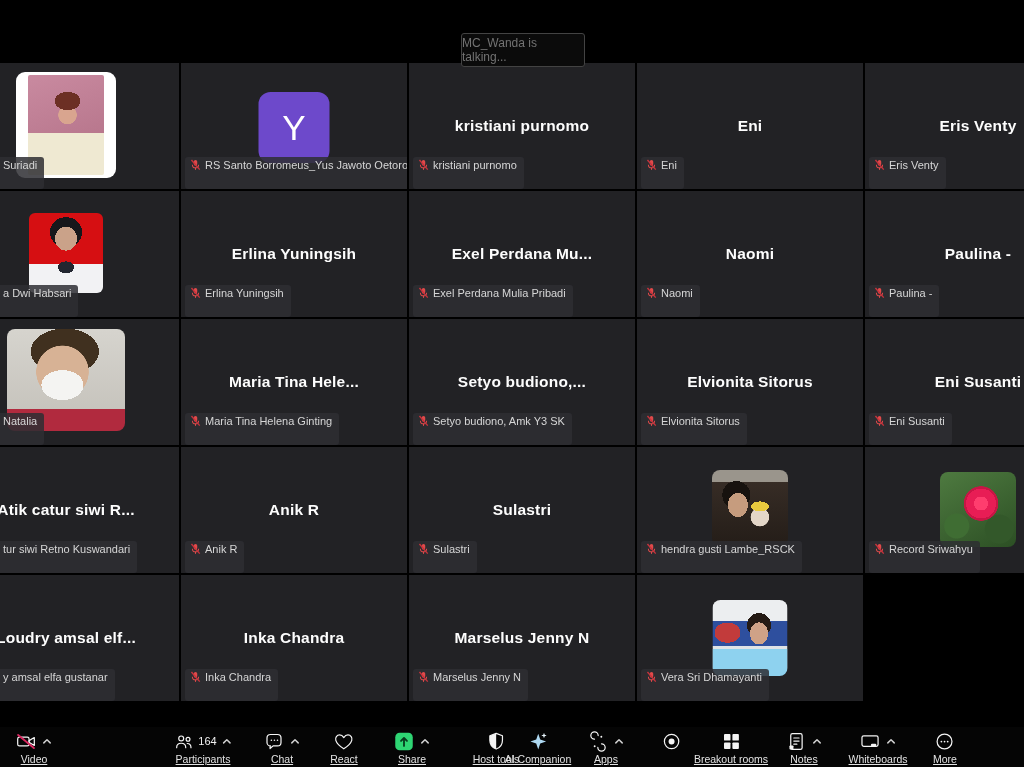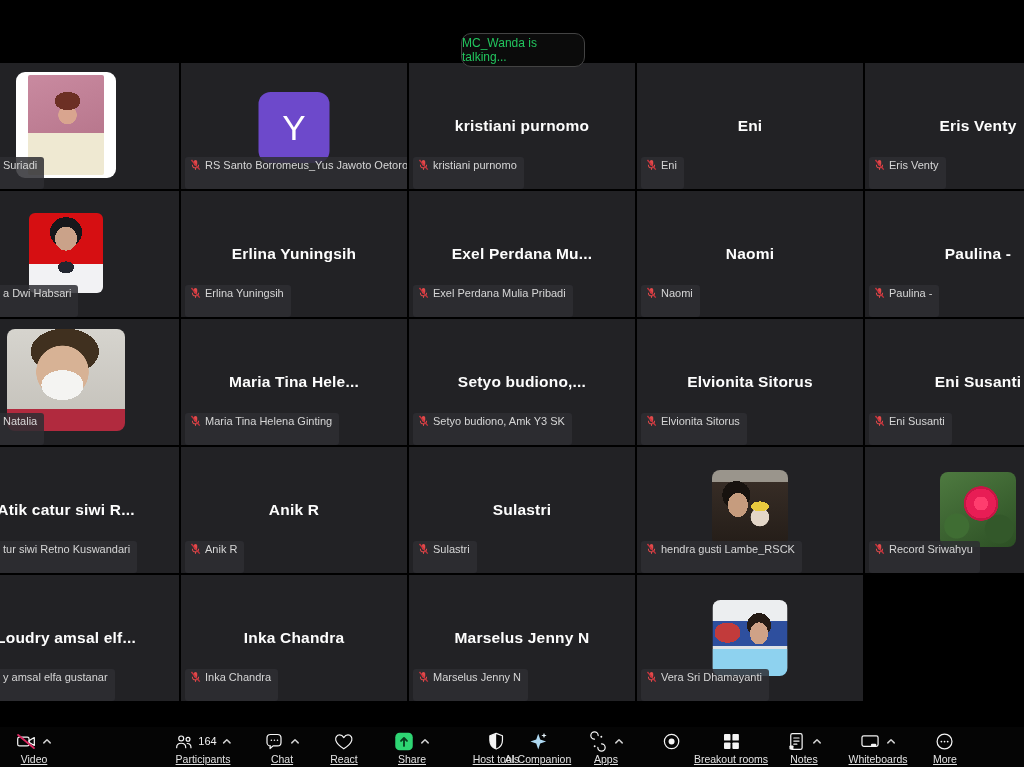--- a/index.html
+++ b/index.html
@@ -1,21 +1,21 @@
 <!DOCTYPE html>
 <html><head>
 <meta charset="utf-8">
 <style>
   html,body{margin:0;padding:0;background:#000;}
   .screen{position:relative;width:1024px;height:767px;background:#000;overflow:hidden;
           font-family:"Liberation Sans",sans-serif;color:#fff;}
   
   .toast{position:absolute;left:461px;top:33px;width:122px;height:32px;background:#0b0b0b;
-         border:1.5px solid #434343;border-radius:10px;display:flex;align-items:center;justify-content:center;
-         font-size:12px;color:#22c55e;z-index:5;}
+         border:1.5px solid #434343;border-radius:3px;display:flex;align-items:center;justify-content:center;
+         font-size:12px;color:#737373;z-index:5;}
   
   .grid{position:absolute;left:-47px;top:63px;display:grid;
         grid-template-columns:repeat(5,226px);grid-auto-rows:126px;gap:2px;}
   .tile{position:relative;background:#222225;overflow:hidden;}
   .center-name{position:absolute;top:50%;left:0;width:100%;transform:translateY(-50%);
                text-align:center;font-size:15.5px;font-weight:bold;color:#fdfdfd;letter-spacing:.2px;
                white-space:nowrap;}
   .name-tag{position:absolute;left:4px;bottom:0;display:flex;align-items:center;gap:4px;
             background:rgba(46,46,50,.85);border-radius:3px;padding:2px 7px 18px 5px;
             font-size:11px;color:#d6d6d6;white-space:nowrap;max-width:220px;}

